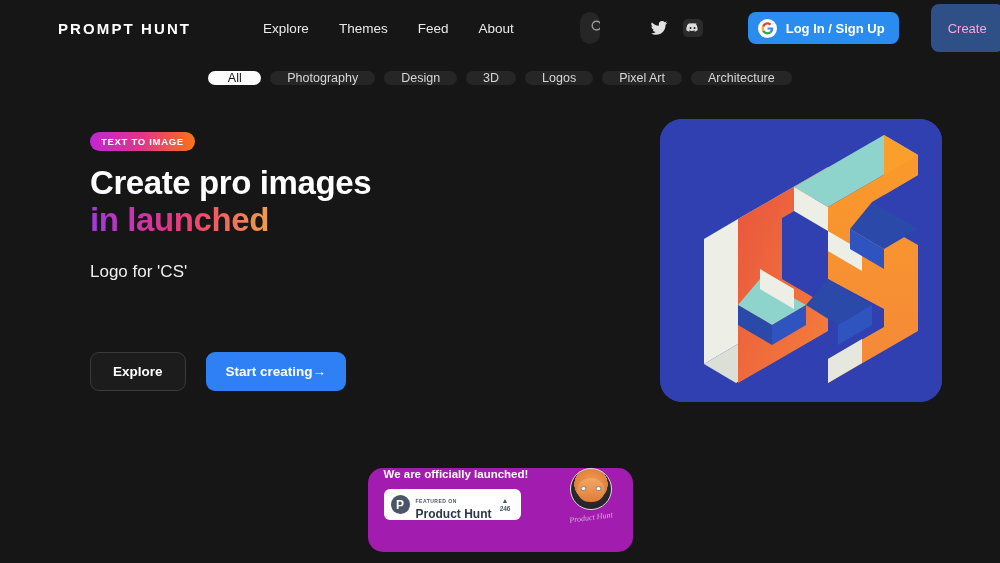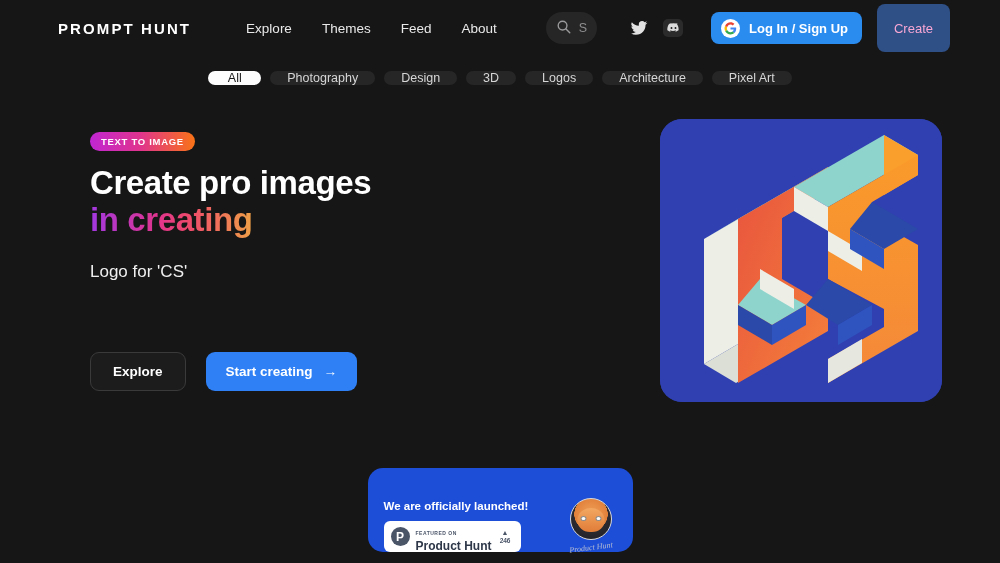--- a/index.html
+++ b/index.html
@@ -7,21 +7,21 @@
     width:1000px; height:563px;
     background:#161616;
     font-family:"Liberation Sans", sans-serif;
     overflow:hidden;
   }
   .page { position:relative; width:1000px; height:563px; background:#161616; }
 
   
   .header {
     height:56px; display:flex; align-items:center;
-    padding:0 50px 0 58px; gap:1px;
+    padding:0 50px 0 58px; gap:18px;
   }
   .brand {
     font-size:15px; font-weight:700; color:#ffffff;
     letter-spacing:2.1px; white-space:nowrap;
   }
   .nav { display:flex; align-items:center; gap:30px; margin-left:54px; }
   .nav-link {
     font-size:13.5px; color:#e9e9ea; text-decoration:none; white-space:nowrap;
     cursor:pointer;
   }
@@ -103,36 +103,36 @@
   .btn-explore {
     height:39px; padding:0 22px; border-radius:9px;
     background:#1c1c1c; border:1px solid #3a3a3a;
     color:#ffffff; font-size:13.5px; font-weight:700; cursor:pointer;
     font-family:"Liberation Sans", sans-serif;
   }
   .btn-start {
     height:39px; padding:0 20px; border-radius:9px;
     background:#2f80f5; border:none;
     color:#ffffff; font-size:13.5px; font-weight:700; cursor:pointer;
-    display:flex; align-items:center; gap:11px;
+    display:flex; align-items:center; 
     font-family:"Liberation Sans", sans-serif;
   }
 
   
   .hero-right { margin-left:auto; }
   .art-card {
     width:282px; height:283px; border-radius:22px;
     background:#3040b0; overflow:hidden; position:relative;
   }
 
   
   .ph-wrap { position:absolute; left:0; right:0; bottom:11px; display:flex; justify-content:center; }
   .ph-card {
-    width:265px; height:84px; background:#1d4ed8; border-radius:15px;
-    display:flex; align-items:flex-end; padding:0 16px; gap:10px;
+    width:265px; height:84px; background:#a21caf; border-radius:15px;
+    display:flex; align-items:flex-start; padding:0 16px; gap:10px;
   }
   .ph-left { flex:1; }
   .ph-title { color:#ffffff; font-size:11.5px; font-weight:700; }
   .ph-badge {
     margin-top:9px; width:137px; height:31px; background:#ffffff;
     border-radius:6px; display:flex; align-items:center; padding:0 7px; gap:6px;
   }
   .ph-logo {
     width:19px; height:19px; border-radius:50%; background:#4a5568;
     color:#fff; font-size:12px; font-weight:700;
@@ -221,30 +221,30 @@
 
     <button class="create-btn">Create</button>
   </div>
 
   <div class="pills">
     <button class="pill active">All</button>
     <button class="pill">Photography</button>
     <button class="pill">Design</button>
     <button class="pill">3D</button>
     <button class="pill">Logos</button>
+    <button class="pill">Pixel Art</button>
     <button class="pill">Architecture</button>
-    <button class="pill">Pixel Art</button>
   </div>
 
   <div class="hero">
     <div class="hero-left">
       <span class="badge">TEXT TO IMAGE</span>
       <h1 class="h1">
         <span>Create pro images</span><br>
-        <span class="grad">in creating</span>
+        <span class="grad">in launched</span>
       </h1>
       <div class="prompt-text">Logo for 'CS'</div>
 
       <div class="hero-actions">
         <button class="btn-explore">Explore</button>
         <button class="btn-start">
           <span>Start creating</span>
           <span>→</span>
         </button>
       </div>

